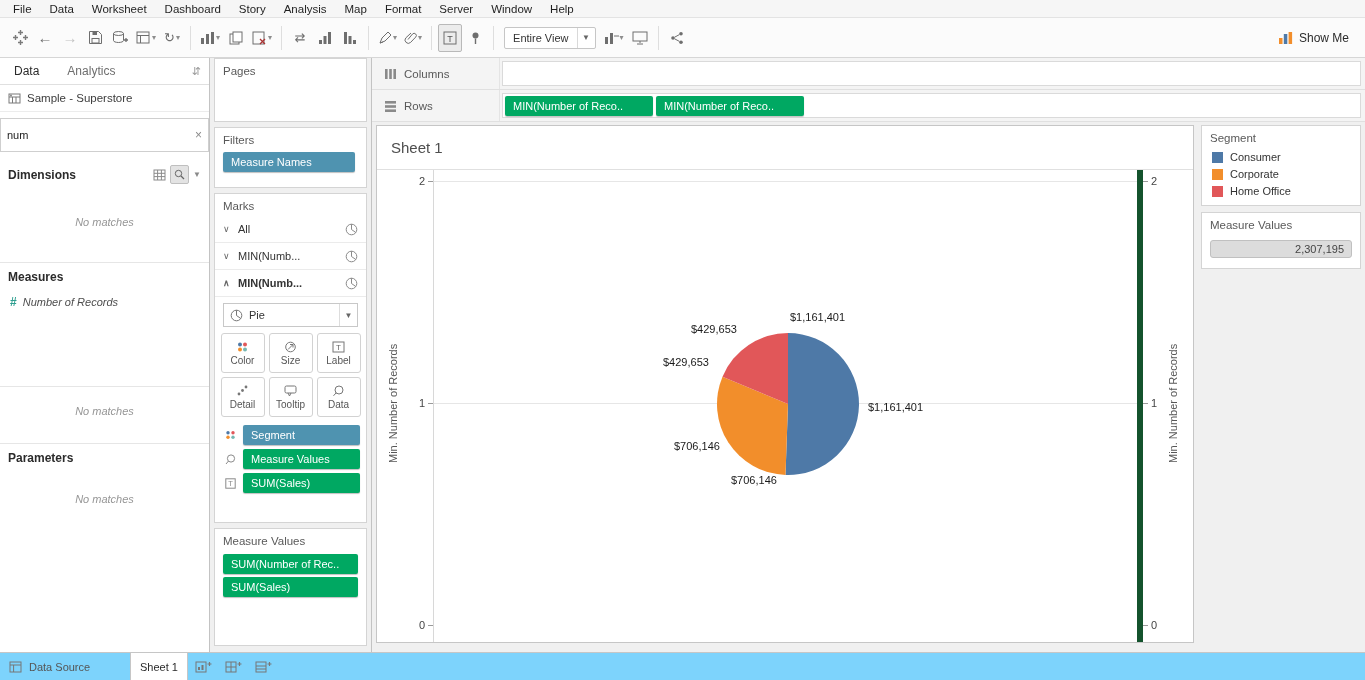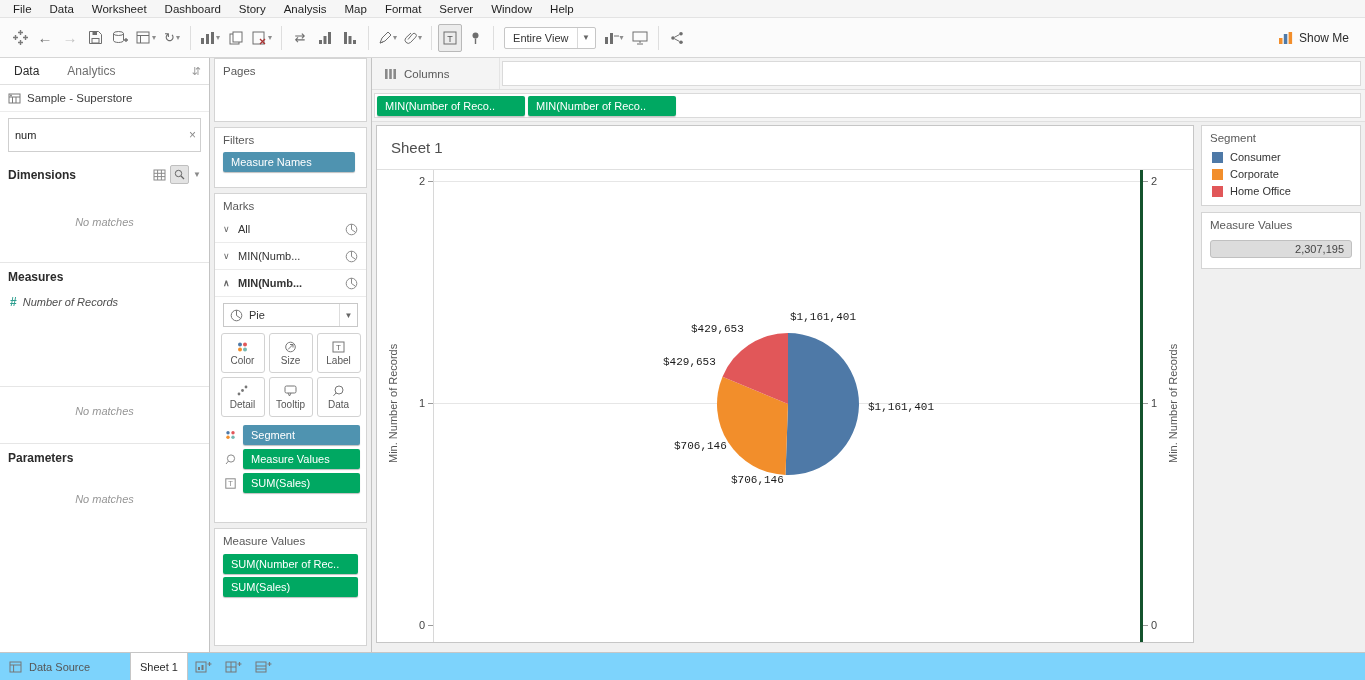--- a/index.html
+++ b/index.html
@@ -29,21 +29,21 @@
   
   .main { flex:1; display:flex; min-height:0; }
 
   
   .data-panel { width:210px; background:#ffffff; border-right:1px solid #c3c3c3; display:flex; flex-direction:column; flex:none; }
   .dp-tabs { height:27px; display:flex; align-items:center; border-bottom:1px solid #e0e0e0; }
   .dp-tab { padding:0 14px; height:100%; display:flex; align-items:center; font-size:12px; color:#2b2b2b; }
   .dp-tab.inactive { color:#6e6e6e; }
   .dp-pin { margin-left:auto; padding-right:8px; color:#9a9a9a; font-size:11px; }
   .dp-conn { height:27px; display:flex; align-items:center; gap:6px; padding-left:8px; border-bottom:1px solid #ececec; color:#3c3c3c; font-size:11.5px; }
-  .dp-search { margin:6px 8px; height:22px; border:1px solid #cfcfcf; display:flex; align-items:center; padding:16px 6px; background:#fff;gap:28px; }
+  .dp-search { margin:6px 0; height:22px; border:1px solid #cfcfcf; display:flex; align-items:center; padding:16px 6px; background:#fff;gap:28px; }
   .dp-search input { border:none; outline:none; flex:1; font-family:inherit; font-size:11px; color:#222; background:transparent; }
   .dp-search .clear { color:#8a8a8a; font-size:12px; padding-left:4px; }
   .dp-section { border-top:1px solid #e6e6e6; }
   .dp-sec-head { display:flex; align-items:center; padding:7px 8px 6px 8px; }
   .dp-sec-title { font-weight:bold; font-size:12px; color:#2b2b2b; flex:1; }
   .dp-head-icons { display:flex; align-items:center; gap:4px; color:#8a8a8a; }
   .icon-box { width:19px; height:19px; border:1px solid #bfbfbf; background:#e3e3e3; display:flex; align-items:center; justify-content:center; border-radius:2px; }
   .no-matches { text-align:center; font-style:italic; color:#969696; padding:28px 0 30px; }
   .field-row { display:flex; align-items:center; gap:6px; padding:5px 8px 5px 10px; color:#4d4d4d; }
   .field-row .fname { font-style:italic; color:#4d4d4d; }
@@ -95,21 +95,21 @@
   .axis-strip.right { width:50px; }
   .axis-title { position:absolute; top:133px; height:200px; writing-mode:vertical-rl; transform:rotate(180deg); display:flex; align-items:center; justify-content:center; color:#575757; font-size:11px; white-space:nowrap; }
   .axis-strip.left .axis-title { left:10px; }
   .axis-strip.right .axis-title { left:24px; }
   .tick-label { position:absolute; font-size:11px; color:#444; line-height:14px; }
   .axis-strip.left .tick-label { right:8px; }
   .axis-strip.right .tick-label { left:8px; }
   .tick-mark { position:absolute; width:5px; height:1px; background:#9a9a9a; }
   .axis-strip.left .tick-mark { right:0; }
   .axis-strip.right .tick-mark { left:0; }
-  .plot { flex:1; position:relative; border-left:1px solid #d8d8d8; border-right:3px solid #14532d; min-width:0;font-family:Liberation Mono, monospace; }
+  .plot { flex:1; position:relative; border-left:1px solid #d8d8d8; border-right:6px solid #14532d; min-width:0; }
   .gridline { position:absolute; left:0; right:0; height:1px; background:#e6e6e6; }
   .pie-svg { position:absolute; left:282px; top:162px; }
   .pie-label { position:absolute; font-size:11px; color:#1a1a1a; white-space:nowrap; }
 
   
   .right-panel { width:164px; flex:none; padding:3px 4px 0 0; display:flex; flex-direction:column; gap:6px; }
   .rcard { background:#fff; border:1px solid #d4d4d4; }
   .rcard-title { color:#595959; font-size:11.5px; padding:6px 8px 5px; }
   .legend-item { display:flex; align-items:center; gap:7px; padding:2px 10px 3px; color:#333; }
   .legend-swatch { width:11px; height:11px; flex:none; }
@@ -479,20 +479,28 @@
           <svg width="13" height="12" viewBox="0 0 13 12">
               <rect x="1" y="1" width="2.6" height="10" fill="#8a8a8a"></rect>
               <rect x="5.2" y="1" width="2.6" height="10" fill="#8a8a8a"></rect>
               <rect x="9.4" y="1" width="2.6" height="10" fill="#8a8a8a"></rect>
             </svg>
           <span>Columns</span>
         </div>
         <div class="shelf-box"></div>
       </div>
       <div class="shelf-row">
+        <div class="shelf-label">
+          <svg width="13" height="12" viewBox="0 0 13 12">
+              <rect x="1" y="1" width="11" height="2.6" fill="#8a8a8a"></rect>
+              <rect x="1" y="5.2" width="11" height="2.6" fill="#8a8a8a"></rect>
+              <rect x="1" y="9.4" width="11" height="2.6" fill="#8a8a8a"></rect>
+            </svg>
+          <span>Rows</span>
+        </div>
         <div class="shelf-box">
           <div class="pill green">MIN(Number of Reco..</div>
           <div class="pill green">MIN(Number of Reco..</div>
         </div>
       </div>
 
       <div class="canvas-row">
         <div class="sheet-wrap">
           <div class="sheet">
             <div class="sheet-title-bar">

